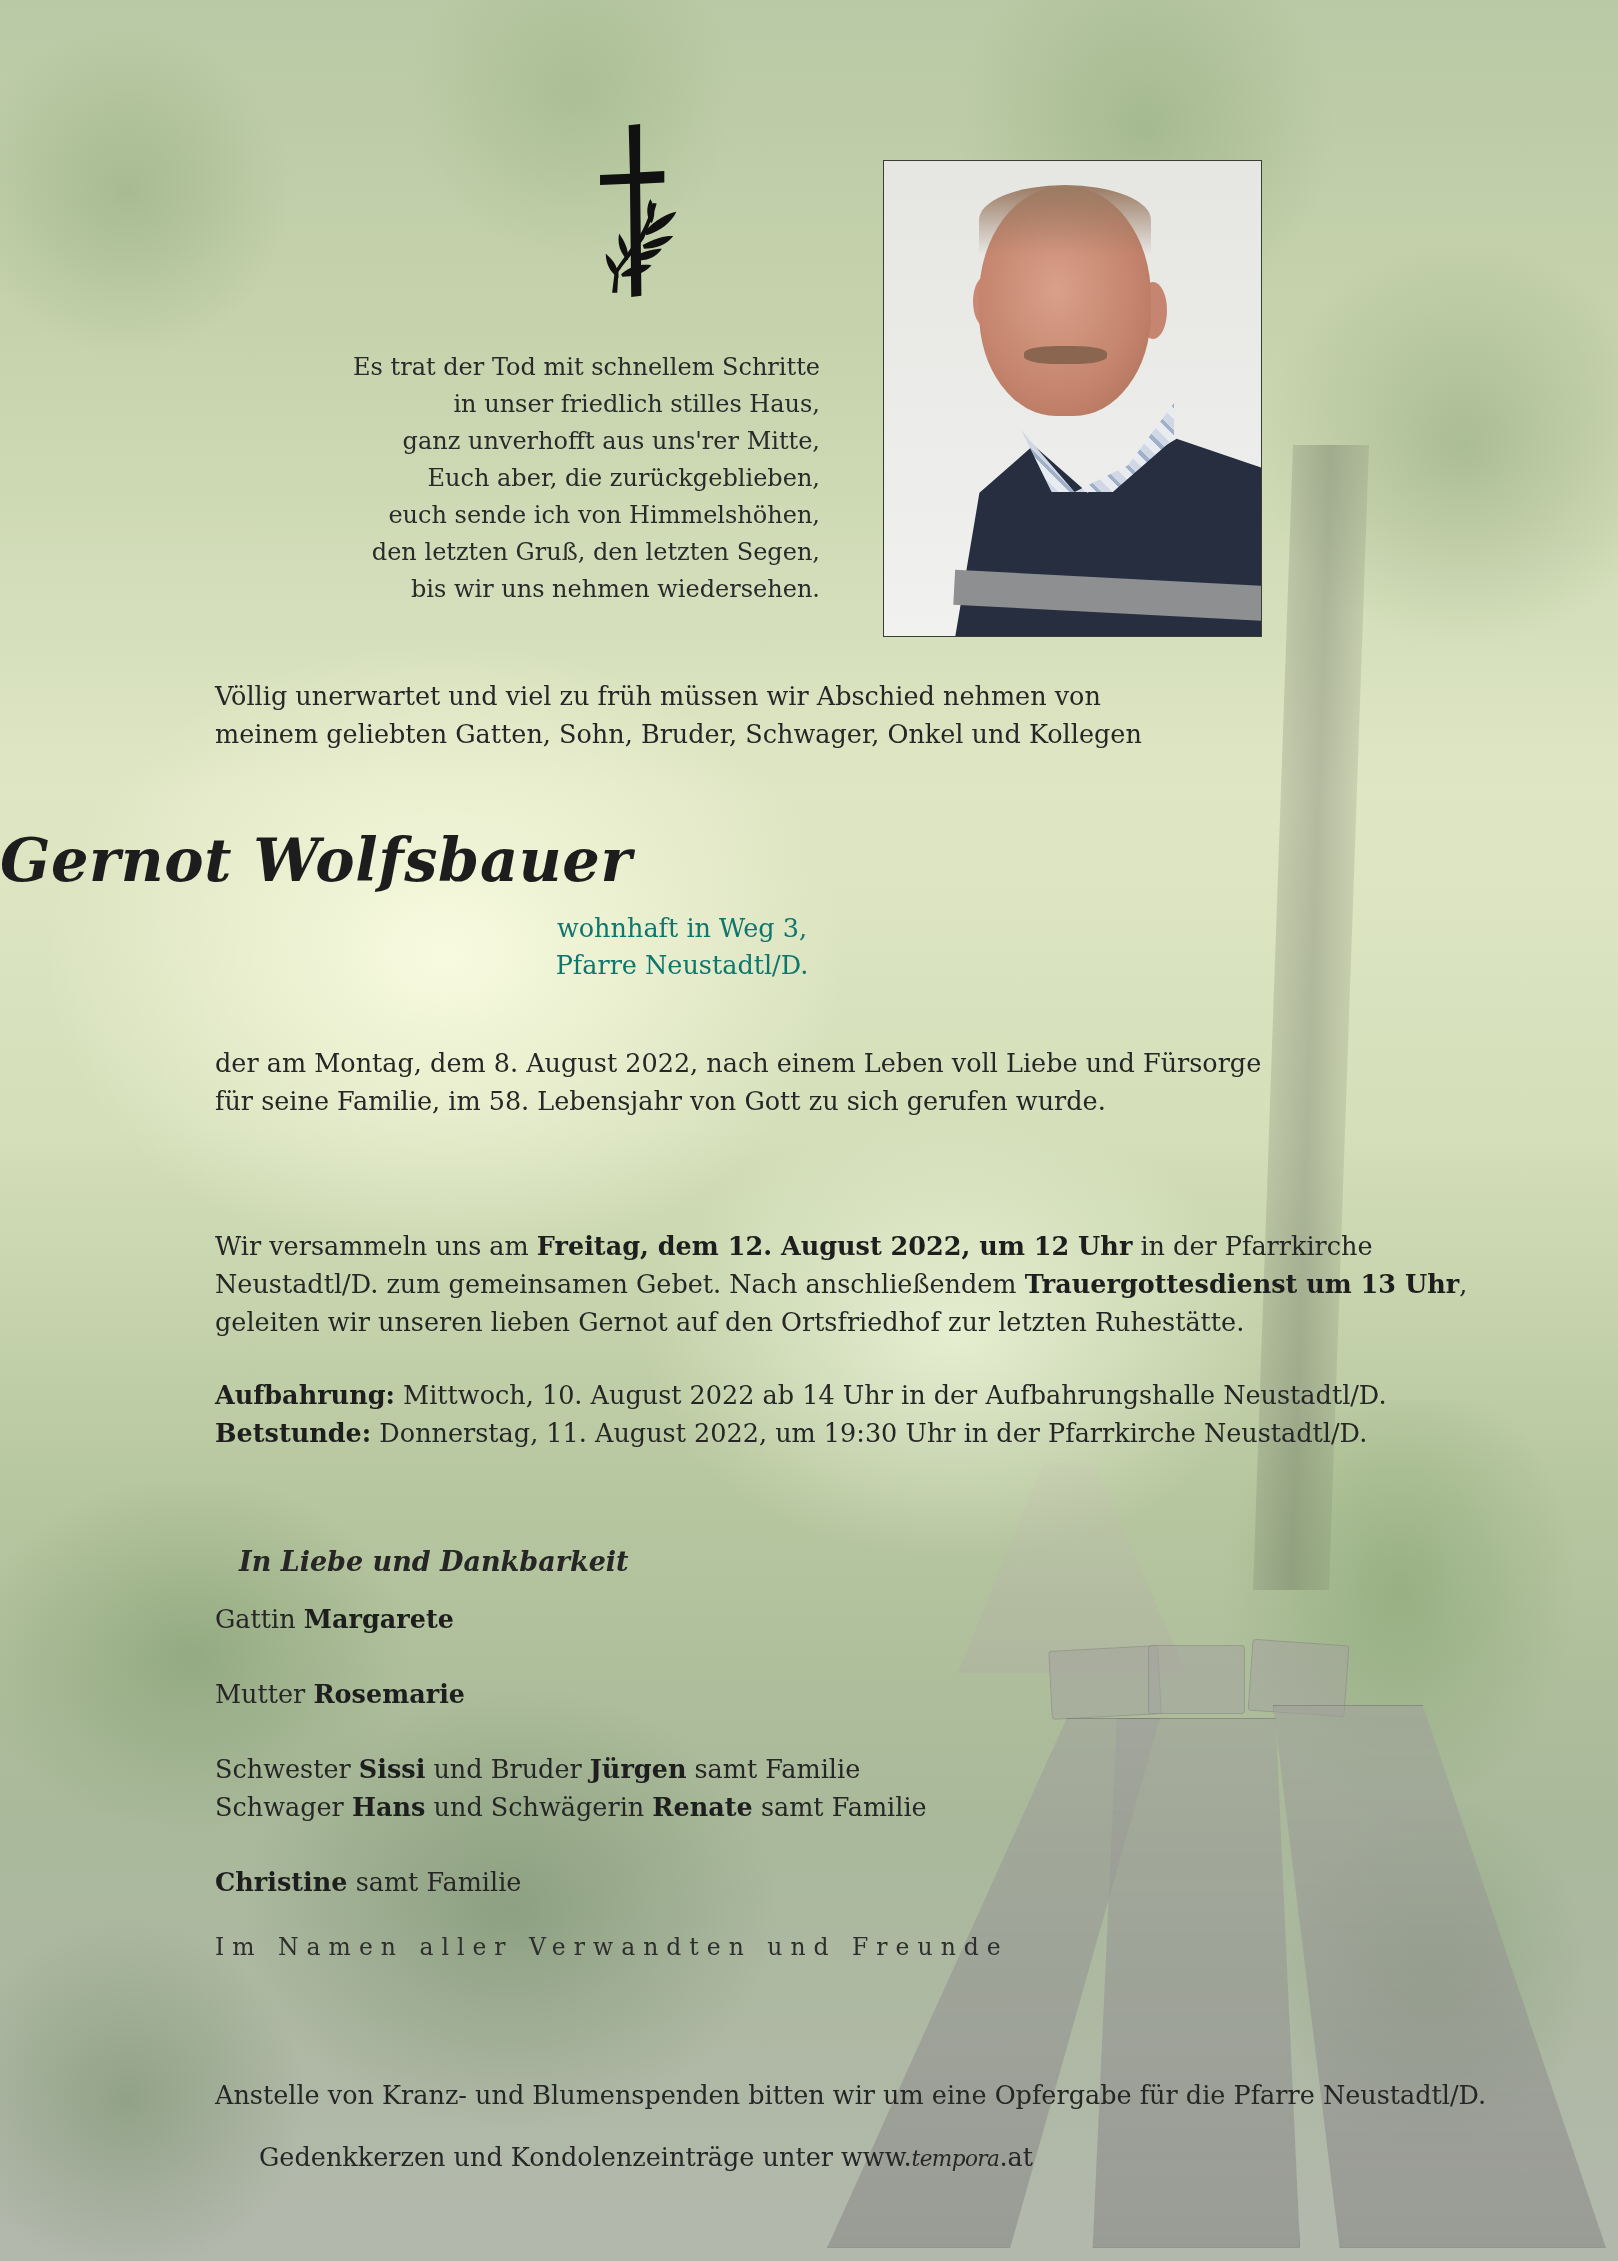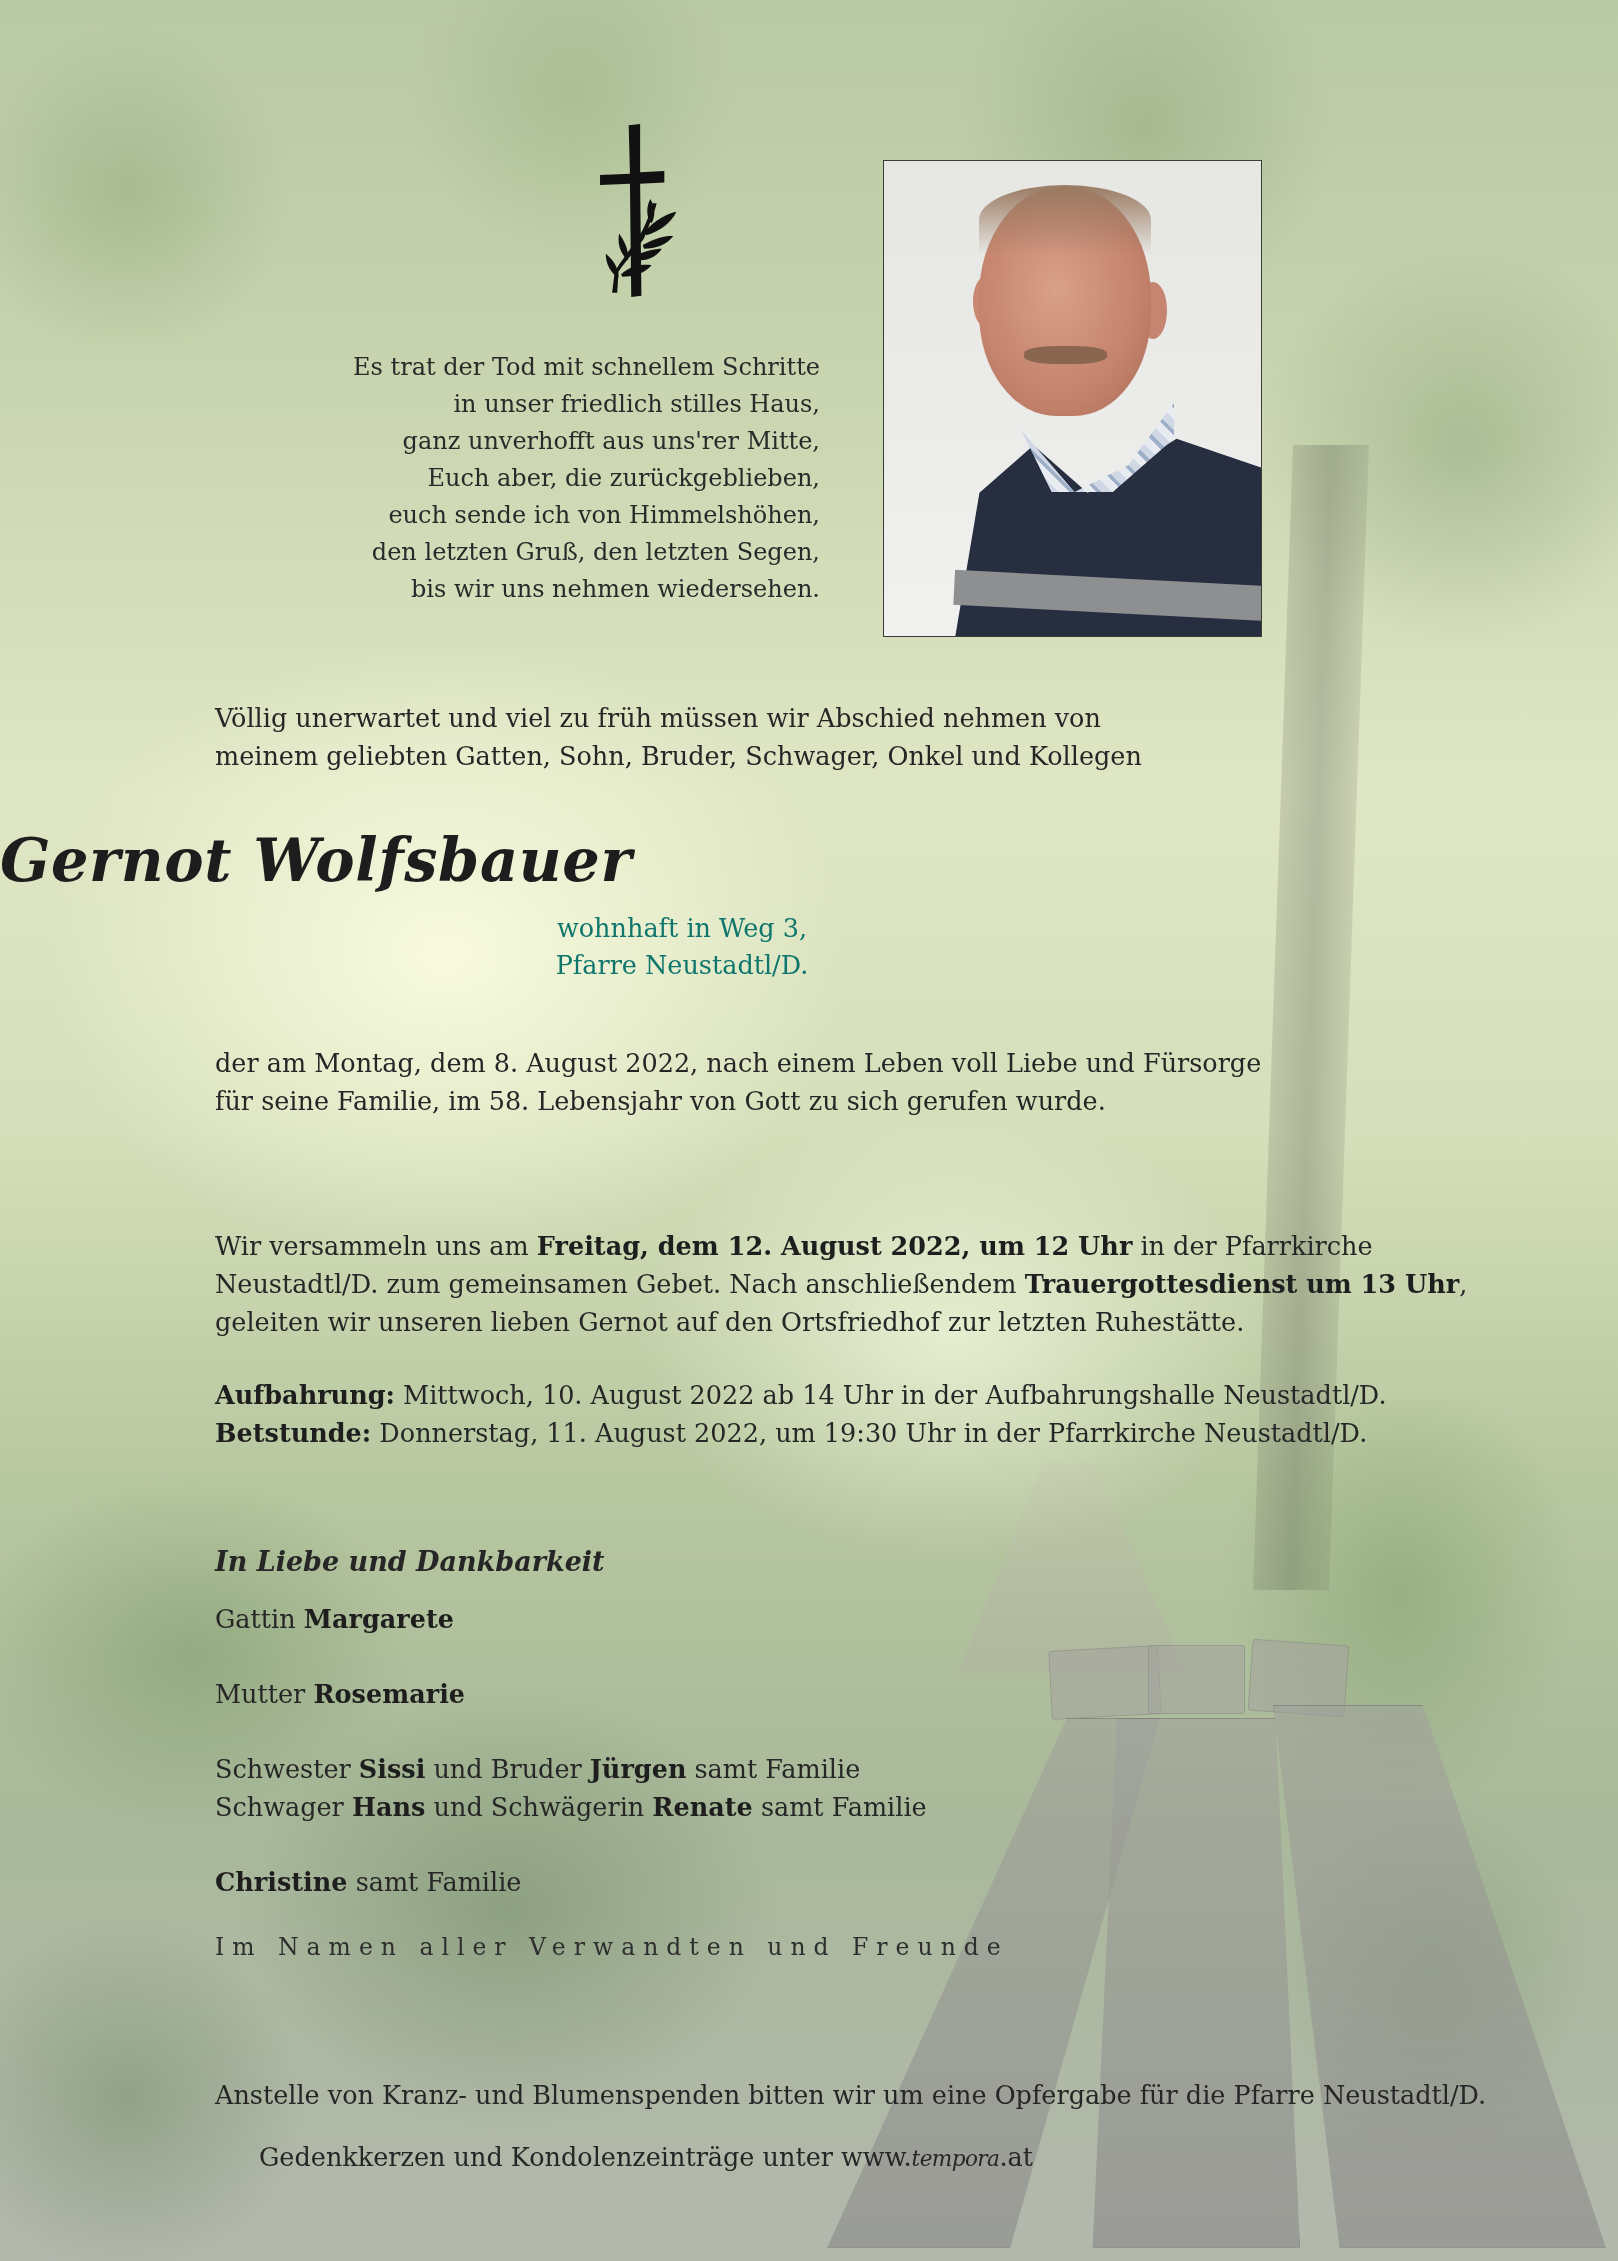--- a/index.html
+++ b/index.html
@@ -98,21 +98,21 @@
   .txt { position:absolute; left:215px; font-size:25.5px; line-height:38px; color:#262626; white-space:nowrap; }
   .txt b { font-weight:bold; color:#1e1e1e; }
   .name {
     position:absolute; left:0; width:1364px; top:826px; text-align:left;
     font-size:59px; font-weight:bold; font-style:italic; color:#1d1d1d; letter-spacing:0.6px;
   }
   .address {
     position:absolute; left:0; width:1364px; top:910px; text-align:center;
     font-size:25.5px; line-height:37px; color:#0f766e;
   }
-  .italic-head { font-style:italic; font-weight:bold; font-size:27px; }
+  .italic-head { font-style:italic; font-weight:bold; font-size:27px;margin-left:24px; }
   .spaced { letter-spacing:8px; font-size:23.5px; color:#2e2e2e; }
   .tempora { font-family:"DejaVu Serif", serif; font-style:italic; font-size:21.6px; letter-spacing:-0.6px; }
 </style>
 </head>
 <body>
 
 <div class="bg">
   <div class="bg-canopy"></div>
   <div class="bg-trunk"></div>
   <div class="bg-bushes"></div>
@@ -153,21 +153,21 @@
   <div class="sweater"></div>
   <div class="stripe"></div>
   <div class="collar"></div>
   <div class="ear-l"></div>
   <div class="ear-r"></div>
   <div class="head"></div>
   <div class="hair"></div>
   <div class="mustache"></div>
 </div>
 
-<div class="txt" style="top:699px;">
+<div class="txt" style="top:677px;">
   <div>Völlig unerwartet und viel zu früh müssen wir Abschied nehmen von</div>
   <div>meinem geliebten Gatten, Sohn, Bruder, Schwager, Onkel und Kollegen</div>
 </div>
 
 <div class="name">Gernot Wolfsbauer</div>
 <div class="address">
   <div>wohnhaft in Weg 3,</div>
   <div>Pfarre Neustadtl/D.</div>
 </div>
 

